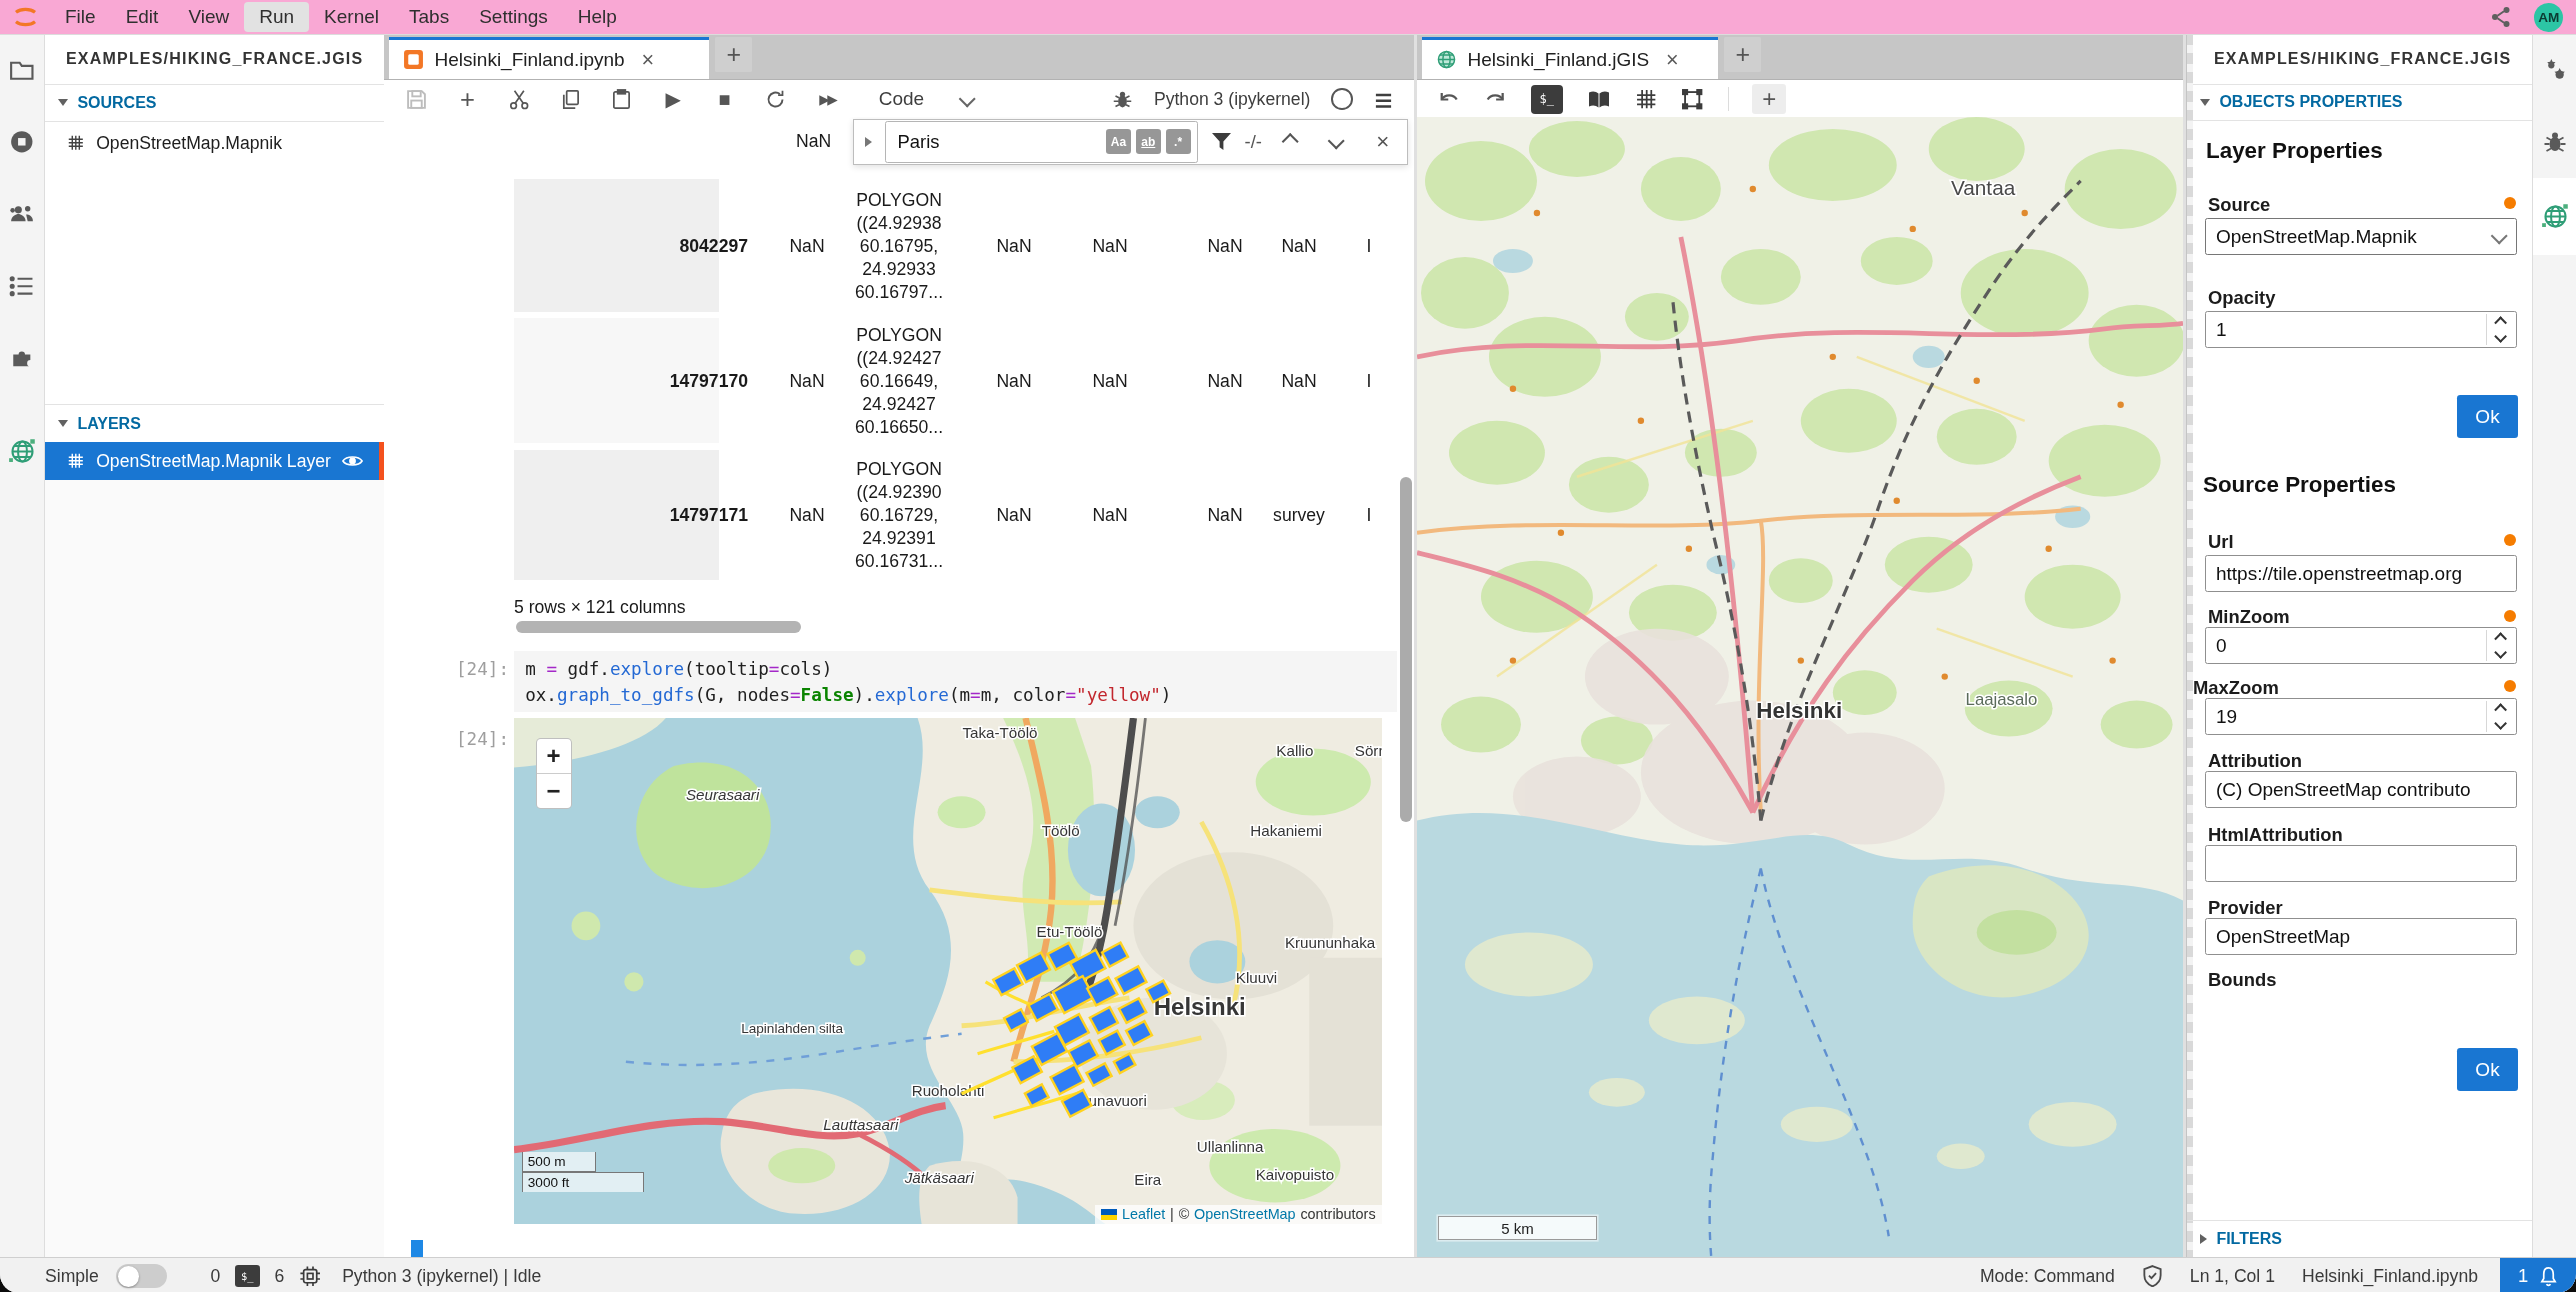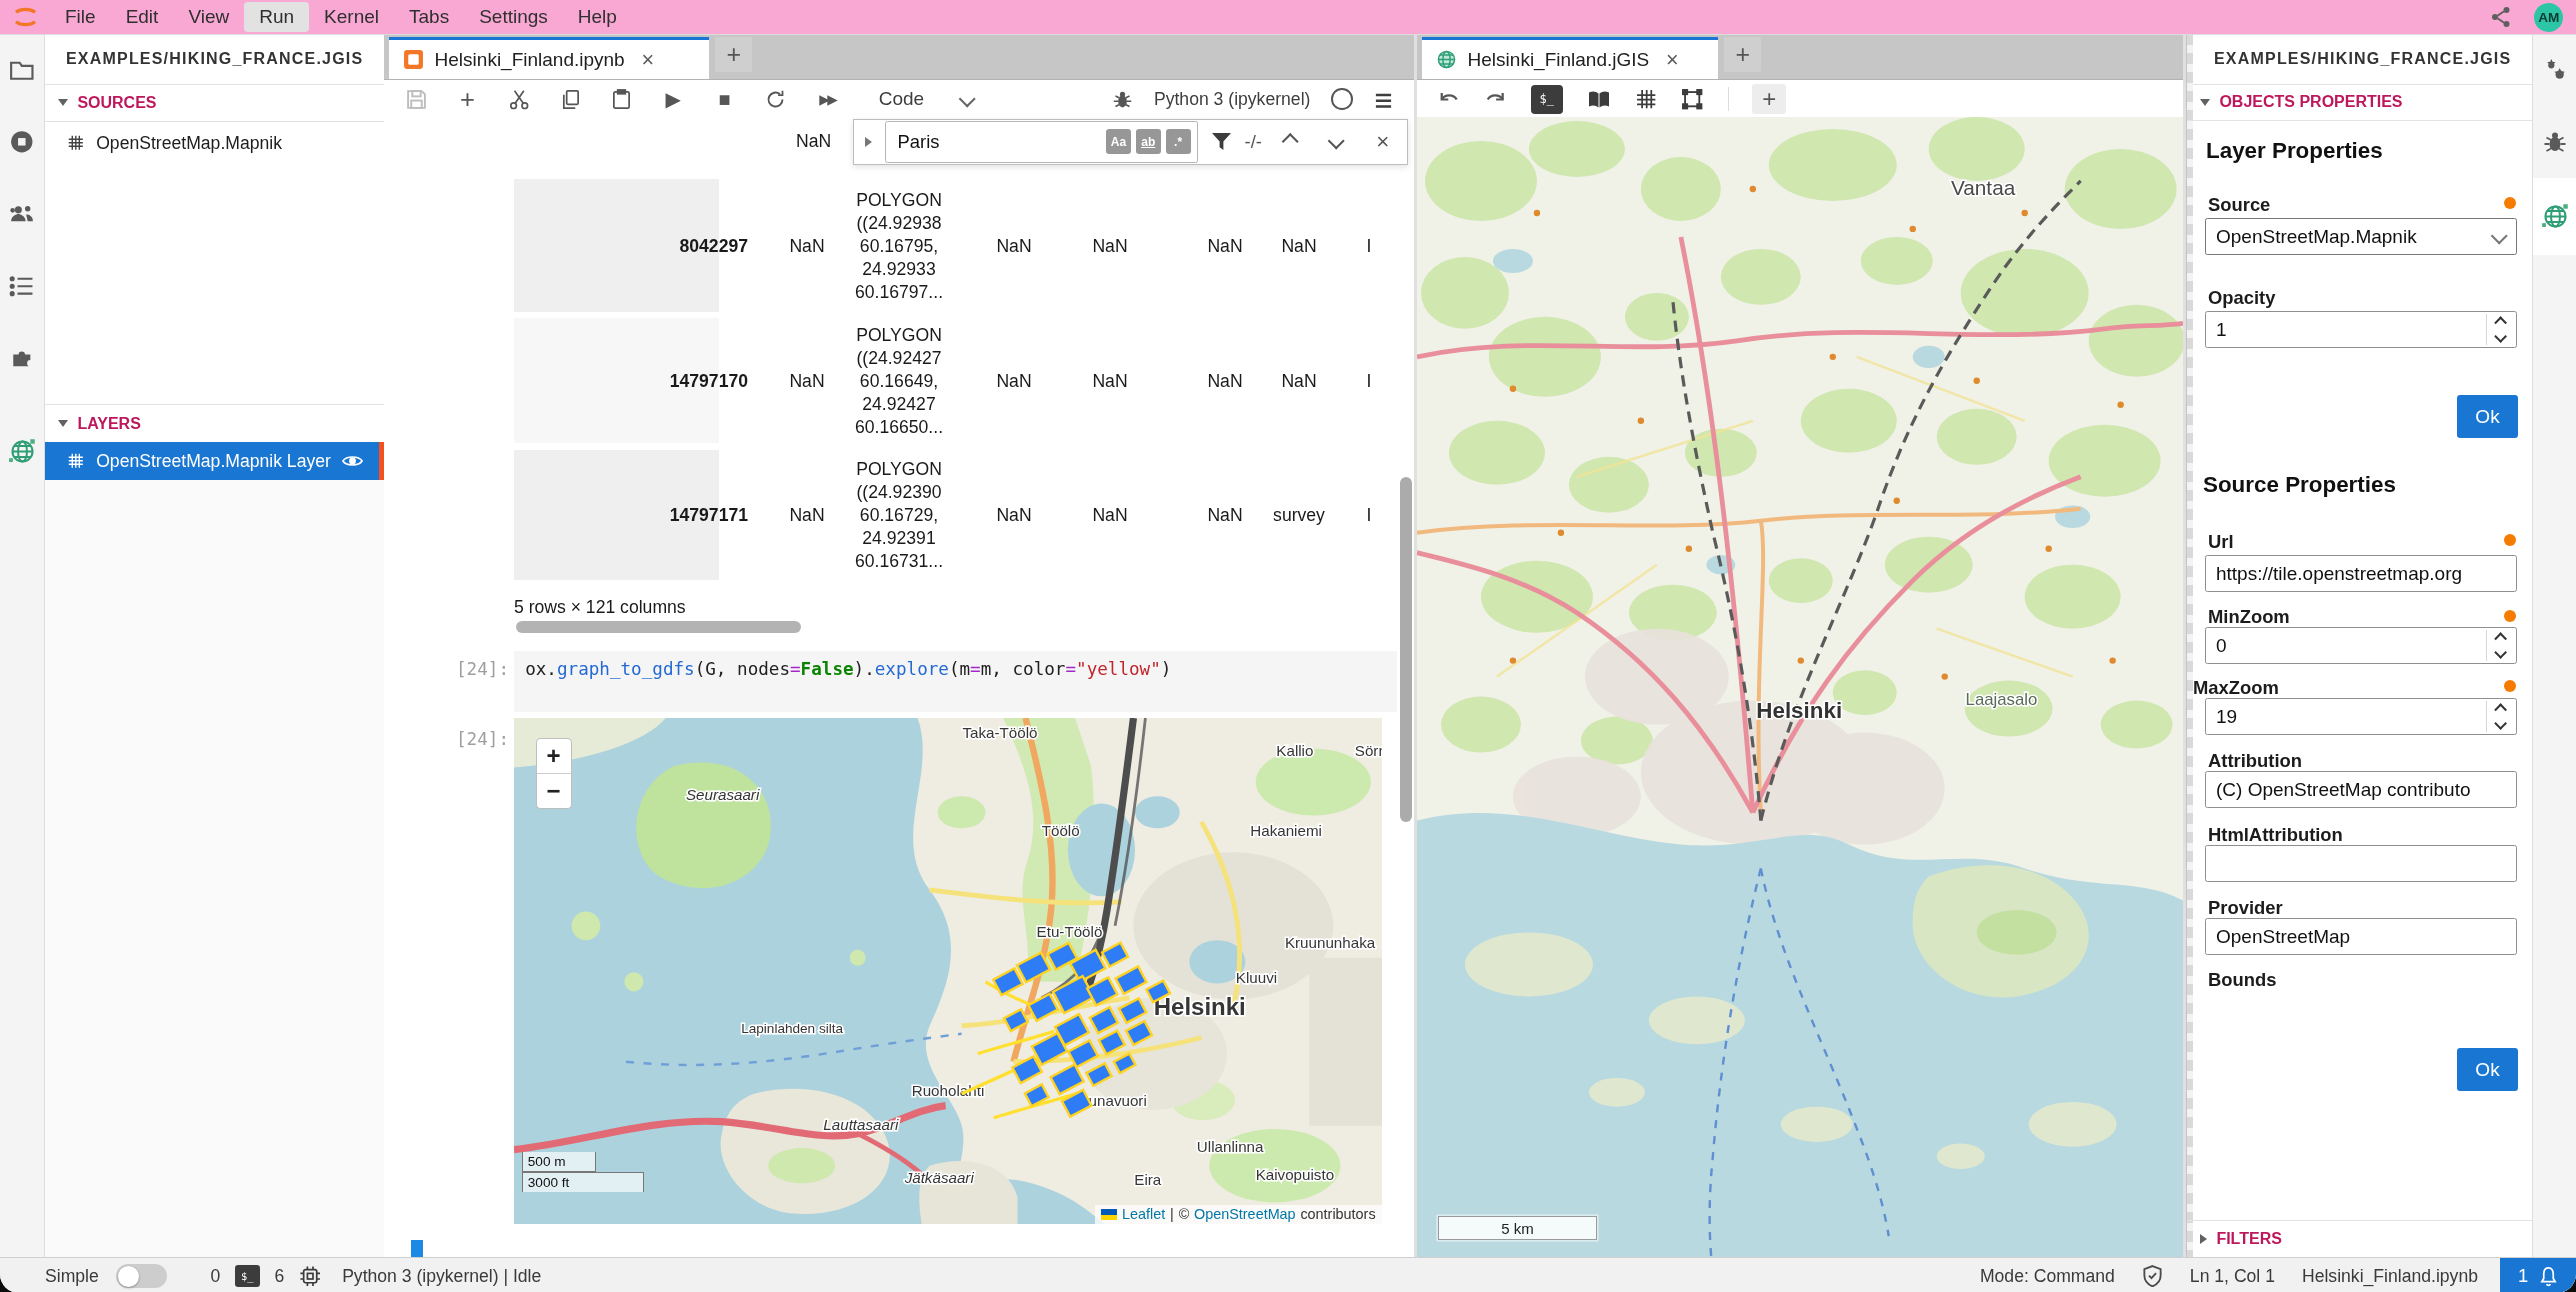--- a/index.html
+++ b/index.html
@@ -16,21 +16,21 @@
           font-weight:700;display:flex;align-items:center;justify-content:center}
   
   .dock{background:#f4f4f4;width:44px}
   #ldock{left:0;top:34px;height:1223px;border-right:0.8px solid #ddd}
   #rdock{left:2532px;top:34px;width:44px;height:1223px;border-left:0.8px solid #ddd;background:#f4f4f4}
   .dkic{width:44px;height:72px;display:flex;align-items:center;justify-content:center}
   
   #lside{left:45px;top:34px;width:339px;height:1223px;background:#fff;border-right:0.8px solid #c4c4c4}
   .shead{height:50px;border-bottom:0.8px solid #e3e3e3;display:flex;align-items:center;padding:0 21px;
          font-size:16px;font-weight:700;letter-spacing:1.2px;color:#333}
-  .ssec{display:flex;align-items:center;gap:9.6px;padding:0 12.8px;font-size:16px;font-weight:700;color:#be185d}
+  .ssec{display:flex;align-items:center;gap:9.6px;padding:0 12.8px;font-size:16px;font-weight:700;color:#0369a1}
   .caret-d{width:0;height:0;border-left:5.6px solid transparent;border-right:5.6px solid transparent;border-top:7.2px solid #616161}
   .caret-r{width:0;height:0;border-top:5.6px solid transparent;border-bottom:5.6px solid transparent;border-left:7.2px solid #616161}
   .srcitem{display:flex;align-items:center;gap:11.2px;padding:0 22.4px;font-size:17.6px;color:#1e1e1e;height:42px}
   .layersel{background:#1976d2;color:#fff;display:flex;align-items:center;gap:11.2px;padding:0 22.4px;font-size:17.6px}
   
   .tabs{height:45px;background:#c6c6c6;border-bottom:0.8px solid #b2b2b2;display:flex;align-items:flex-end}
   .tab{height:42px;background:#fff;border-top:3.2px solid #1976d2;display:flex;align-items:center;
        padding:0 14.4px;gap:10.4px;box-sizing:border-box;margin-left:4.8px;font-size:19px;color:#212121}
   .tclose{font-size:21.6px;color:#5a5a5a;margin-left:6.4px}
   .tabplus{width:37px;height:35px;background:#cfcfcf;display:flex;align-items:center;justify-content:center;
@@ -339,20 +339,21 @@
         <span class="L cellt" style="left:711px;top:50%;transform:translate(-50%,-50%)">NaN</span>
         <span class="L cellt" style="left:785px;top:50%;transform:translate(-50%,-50%)">survey</span>
         <span class="L cellt" style="left:855px;top:50%;transform:translate(-50%,-50%)">I</span>
       </div>
 
       <span class="L cellt" style="left:130px;top:480px">5 rows × 121 columns</span>
       <div class="L" style="left:132px;top:504px;width:285px;height:12px;border-radius:6.4px;background:#b3b3b3"></div>
 
       <span class="L mono" style="left:56px;top:542px;width:69px;text-align:right;font-size:17.6px;color:#9e9e9e">[24]:</span>
       <div class="L mono" style="left:130px;top:534px;width:883px;height:61px;background:#f5f5f5;font-size:17.6px;line-height:26px;padding:4.8px 11.2px;box-sizing:border-box;color:#212121">
+        <div><span>m </span><span class="tk-op">=</span><span> gdf.</span><span class="tk-fn">explore</span><span>(tooltip</span><span class="tk-op">=</span><span>cols)</span></div>
         <div><span>ox.</span><span class="tk-fn">graph_to_gdfs</span><span>(G, nodes</span><span class="tk-op">=</span><span class="tk-kw">False</span><span>).</span><span class="tk-fn">explore</span><span>(m</span><span class="tk-op">=</span><span>m, color</span><span class="tk-op">=</span><span class="tk-str">"yellow"</span><span>)</span></div>
       </div>
       <span class="L mono" style="left:56px;top:612px;width:69px;text-align:right;font-size:17.6px;color:#9e9e9e">[24]:</span>
 
       <div class="L" style="left:130px;top:601px;width:868px;height:506px;overflow:hidden">
         <svg width="868" height="506" viewBox="0 0 1086 633" preserveAspectRatio="none">
           <rect width="1086" height="633" fill="#abd2dd"></rect>
           <path d="M505,0 C530,70 470,150 520,215 C565,275 545,330 520,385 C498,438 560,480 562,520 C565,560 540,600 545,633 L1086,633 L1086,0 Z" fill="#efece1"></path>
           <path d="M0,0 L190,0 C160,35 80,55 0,62 Z" fill="#e6ebd8"></path>
           <path d="M200,60 C280,40 330,90 320,150 C310,205 240,230 185,200 C140,175 140,90 200,60 Z" fill="#bfe39c"></path>

